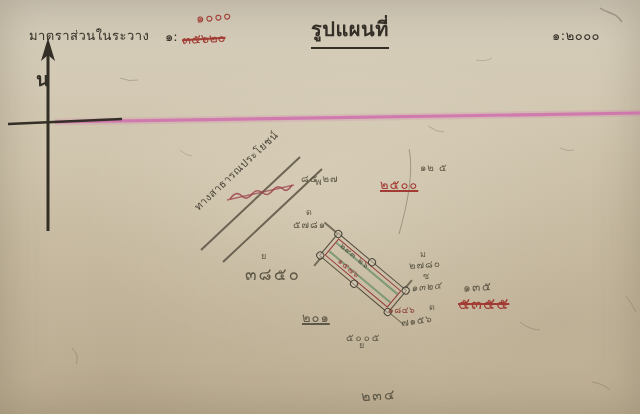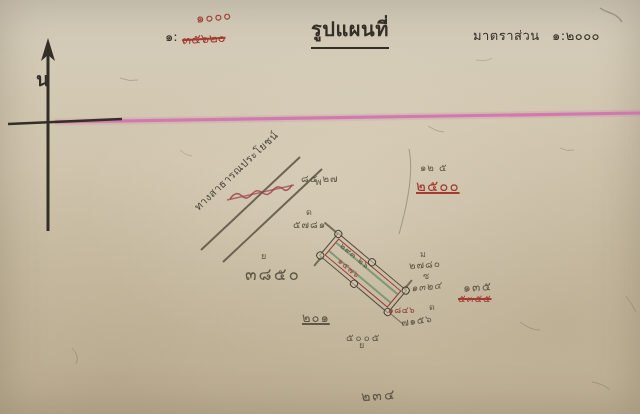--- a/index.html
+++ b/index.html
@@ -26,33 +26,33 @@
   .title{left:311px;top:13px;font-size:20px;font-weight:bold;border-bottom:2.5px solid #332e26;padding-bottom:2px;letter-spacing:.5px;}
   .hdr-r1{left:473px;top:25px;font-size:13px;letter-spacing:.5px;}
   .hdr-r2{left:552px;top:25px;font-size:13px;letter-spacing:.5px;}
   .north-letter{left:36px;top:64px;font-size:19px;font-weight:bold;}
   .road-label{left:196px;top:200px;font-size:10.5px;transform:rotate(-43deg);transform-origin:left center;letter-spacing:.5px;color:#4b453a;}
   .m-pw{left:315px;top:174px;font-size:10px;}
   .m-8527{left:301px;top:171px;font-size:10px;letter-spacing:1px;}
   .m-d1{left:306px;top:205px;font-size:9px;}
   .m-5781{left:293px;top:217px;font-size:10px;letter-spacing:1px;font-family:Liberation Serif, serif;}
   .m-125{left:384px;top:160px;font-size:10px;letter-spacing:1px;margin-left:36px;}
-  .m-2500{left:380px;top:174px;font-size:15px;letter-spacing:1px;text-decoration:underline;text-decoration-thickness:1.5px;margin-left:36px;}
+  .m-2500{left:380px;top:174px;font-size:13px;letter-spacing:1px;text-decoration:underline;text-decoration-thickness:1.5px;}
   .m-y1{left:261px;top:249px;font-size:9px;}
   .m-3850{left:245px;top:260px;font-size:17px;letter-spacing:2px;}
   .m-201{left:256px;top:307px;font-size:13px;letter-spacing:1px;text-decoration:underline;text-decoration-thickness:1.5px;margin-left:46px;}
   .m-m{left:420px;top:247px;font-size:9px;}
   .m-2780{left:409px;top:257px;font-size:10px;letter-spacing:1px;transform:rotate(-4deg);}
   .m-s{left:423px;top:269px;font-size:9px;}
   .m-1324{left:411px;top:279px;font-size:10px;letter-spacing:1px;transform:rotate(-6deg);font-style:italic;}
   .m-1846{left:388px;top:303px;font-size:9px;letter-spacing:.5px;}
   .m-d2{left:429px;top:300px;font-size:9px;}
   .m-7156{left:401px;top:313px;font-size:10px;letter-spacing:1px;transform:rotate(-8deg);}
   .m-135{left:463px;top:277px;font-size:12px;letter-spacing:1.5px;transform:rotate(-3deg);}
-  .m-5355{left:458px;top:291px;font-size:10px;letter-spacing:1px;text-decoration:line-through;text-decoration-thickness:2px;}
+  .m-5355{left:458px;top:291px;font-size:16px;letter-spacing:1px;text-decoration:line-through;text-decoration-thickness:2px;}
   .m-y2{left:359px;top:338px;font-size:9px;}
   .m-5005{left:346px;top:330px;font-size:10px;letter-spacing:2px;}
   .m-234{left:361px;top:384px;font-size:14px;letter-spacing:2px;transform:rotate(-4deg);}
   .parcel{
     position:absolute;left:318px;top:258px;width:88px;height:28px;
     transform:rotate(40deg);border:1.6px solid rgba(70,63,51,.9);
   }
   .parcel-inner{position:absolute;inset:3px;border:1.4px solid #943c3c;}
   .gline{position:absolute;left:4px;right:4px;height:1.5px;background:#57855f;opacity:.65;}
   .g1{top:7px;} .g2{top:18px;}
@@ -89,25 +89,25 @@
     <path d="M428,126 q8,6 16,6" fill="none" stroke="#6e6450" stroke-width="1" opacity="0.35"></path>
     <path d="M560,148 q8,4 14,2" fill="none" stroke="#6e6450" stroke-width="1" opacity="0.3"></path>
     <path d="M520,322 q10,8 20,8" fill="none" stroke="#6e6450" stroke-width="1" opacity="0.35"></path>
     <path d="M72,348 q8,8 4,16" fill="none" stroke="#6e6450" stroke-width="1" opacity="0.35"></path>
     <path d="M592,382 q12,2 18,8" fill="none" stroke="#6e6450" stroke-width="1" opacity="0.35"></path>
     <path d="M626,296 q6,8 10,16" fill="none" stroke="#6e6450" stroke-width="1" opacity="0.35"></path>
     <path d="M180,150 q6,6 12,6" fill="none" stroke="#6e6450" stroke-width="1" opacity="0.28"></path>
     <path d="M476,60 q10,2 16,-2" fill="none" stroke="#6e6450" stroke-width="1" opacity="0.28"></path>
   </svg>
 
+  <span class="txt ink hdr-left">มาตราส่วนในระวาง</span>
   <span class="txt ink hdr-prefix">๑:</span>
   <span class="txt red hdr-struck">๓๕๖๒๐</span>
   <span class="txt red hdr-sup">๑๐๐๐</span>
   <span class="txt ink title">รูปแผนที่</span>
-  <span class="txt ink hdr-r1">มาตราส่วน</span>
   <span class="txt ink hdr-r2">๑:๒๐๐๐</span>
 
   <span class="txt ink north-letter">น</span>
 
   <span class="txt road-label">ทางสาธารณประโยชน์</span>
 
   <div class="parcel">
     <div class="parcel-inner"></div>
     <div class="gline g1"></div>
     <div class="gline g2"></div>

